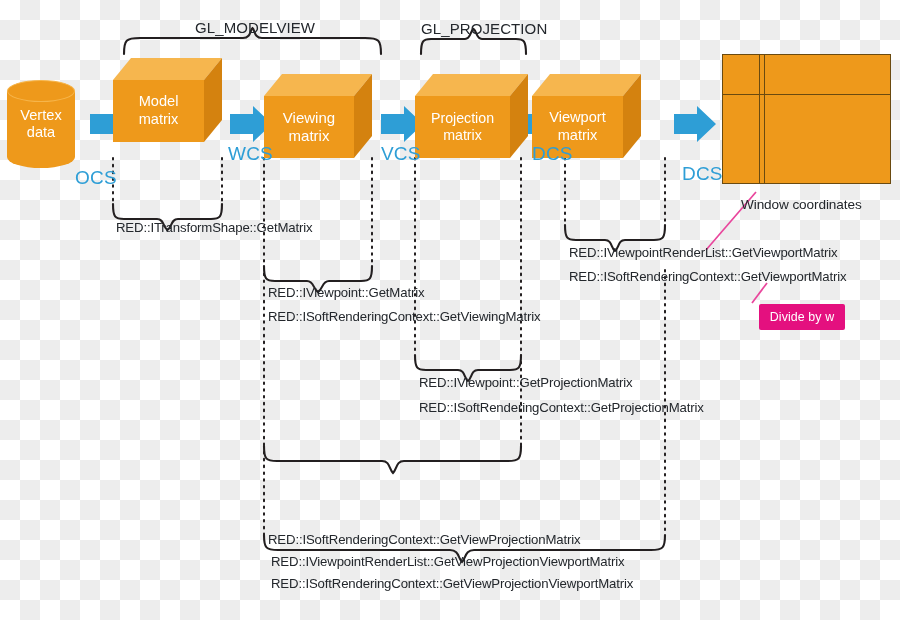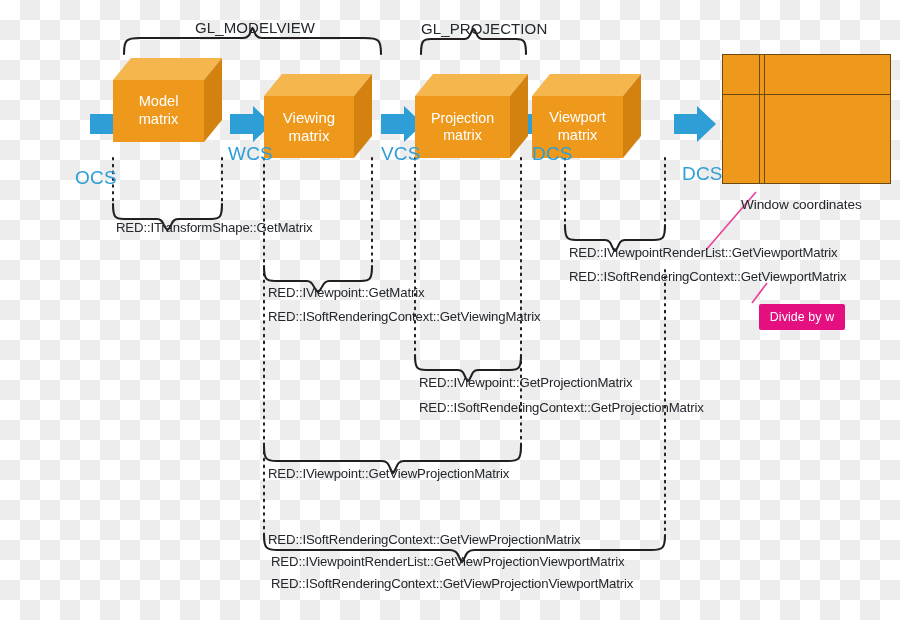--- a/index.html
+++ b/index.html
@@ -153,20 +153,31 @@
       <path d="M230,114 L253,114 L253,106 L272,124 L253,142 L253,134 L230,134 Z"></path>
       <path d="M381,114 L404,114 L404,106 L423,124 L404,142 L404,134 L381,134 Z"></path>
       <path d="M528,114 L551,114 L551,106 L570,124 L551,142 L551,134 L528,134 Z"></path>
       <path d="M674,114 L697,114 L697,106 L716,124 L697,142 L697,134 L674,134 Z"></path>
     </g>
   </svg>
 
   <div class="txt group-label" style="left:195px;top:19px;">GL_MODELVIEW</div>
   <div class="txt group-label" style="left:421px;top:20px;">GL_PROJECTION</div>
 
+  <div class="cyl" style="left:7px;top:80px;width:68px;height:88px;">
+    <div class="cap-bottom"></div>
+    <div class="body"></div>
+    <div class="cap-top"></div>
+    <div class="cyl-text">
+      <div>
+        <div>Vertex</div>
+        <div>data</div>
+      </div>
+    </div>
+  </div>
 
   <div class="box3d" style="left:113px;top:58px;width:109px;height:84px;">
     <svg width="109" height="84" style="position:absolute;left:0;top:0;">
       <polygon points="0,22 18,0 109,0 91,22" fill="#f6b64e"></polygon>
       <polygon points="91,22 109,0 109,62 91,84" fill="#d4820f"></polygon>
       <rect x="0" y="22" width="91" height="62" fill="#ee991b"></rect>
     </svg>
     <div style="position:absolute;left:0;top:22px;width:91px;height:62px;display:flex;align-items:center;justify-content:center;color:#fff;text-align:center;line-height:1.22;font-size:14.6px;">
       <div>
         <div>Model</div>
@@ -236,19 +247,18 @@
 
   <div class="txt api-label" style="left:268px;top:285px;">RED::IViewpoint::GetMatrix</div>
   <div class="txt api-label" style="left:268px;top:309px;">RED::ISoftRenderingContext::GetViewingMatrix</div>
 
   <div class="txt api-label" style="left:419px;top:375px;">RED::IViewpoint::GetProjectionMatrix</div>
   <div class="txt api-label" style="left:419px;top:400px;">RED::ISoftRenderingContext::GetProjectionMatrix</div>
 
   <div class="txt api-label" style="left:569px;top:245px;">RED::IViewpointRenderList::GetViewportMatrix</div>
   <div class="txt api-label" style="left:569px;top:269px;">RED::ISoftRenderingContext::GetViewportMatrix</div>
 
-  <div class="txt api-label" style="left:268px;top:466px;">RED::IViewpoint::GetViewProjectionMatrix</div>
   <div class="txt api-label" style="left:268px;top:489px;margin-top:43px;">RED::ISoftRenderingContext::GetViewProjectionMatrix</div>
 
   <div class="txt api-label" style="left:271px;top:554px;">RED::IViewpointRenderList::GetViewProjectionViewportMatrix</div>
   <div class="txt api-label" style="left:271px;top:576px;">RED::ISoftRenderingContext::GetViewProjectionViewportMatrix</div>
 
 </div>
 
 </body></html>

